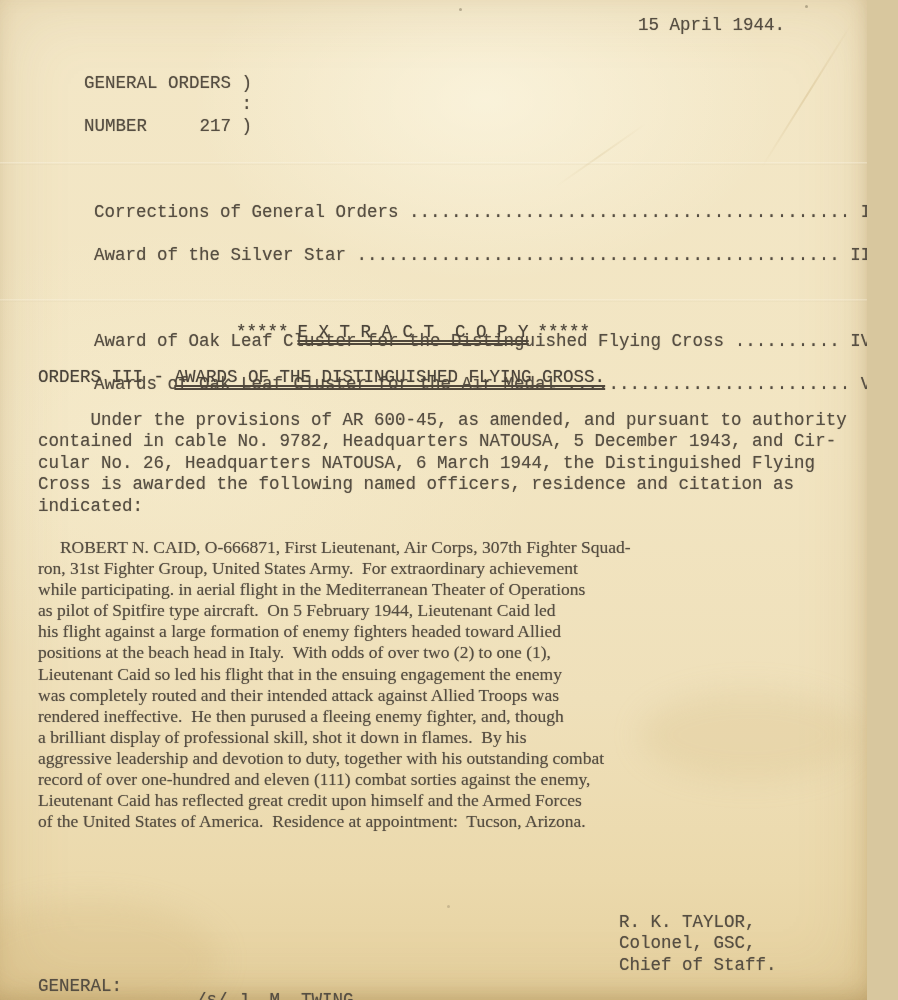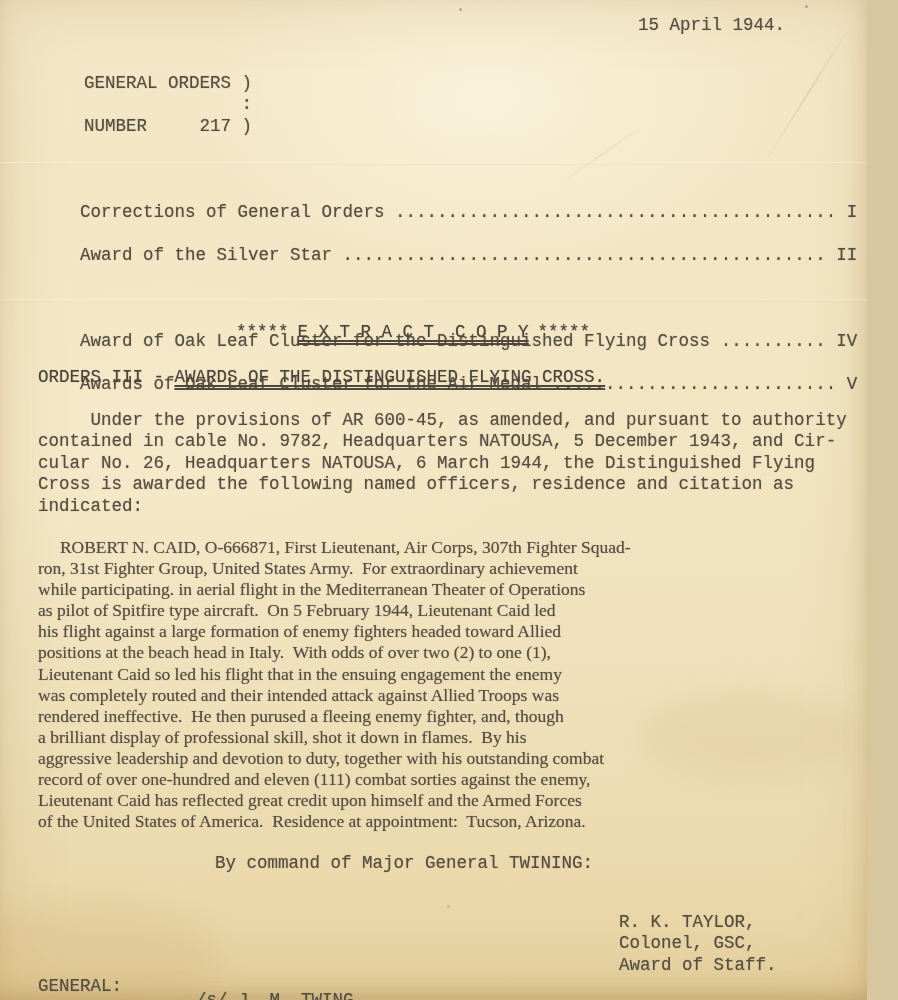--- a/index.html
+++ b/index.html
@@ -49,21 +49,21 @@
   <div class="stain" style="left:640px;top:690px;width:220px;height:90px;background:rgba(205,175,115,0.18);"></div>
   <div class="stain" style="left:-40px;top:900px;width:260px;height:120px;background:rgba(205,175,115,0.20);"></div>
   <div class="speck" style="left:459px;top:8px;width:3px;height:3px;"></div>
   <div class="speck" style="left:805px;top:5px;width:3px;height:3px;"></div>
   <div class="speck" style="left:447px;top:905px;width:3px;height:3px;opacity:.6"></div>
 
   <div class="tw" style="left:638px;top:15px;">15 April 1944.</div>
 
   <div class="tw" style="left:38px;top:73px;margin-left:46px;"><span>GENERAL ORDERS )</span><br><span>               :</span><br><span>NUMBER     217 )</span></div>
 
-  <div class="tw" style="left:38px;top:180px;line-height:21.5px;">
+  <div class="tw" style="left:52px;top:180px;line-height:21.5px;">
     <span><span>Corrections of General Orders</span><span> .......................................... </span><span>I</span></span><br>
     <span><span>Award of the Silver Star</span><span> .............................................. </span><span>II</span></span><br>
     <br>
     <span><span>Award of Oak Leaf Cluster for the Distinguished Flying Cross</span><span> .......... </span><span>IV</span></span><br>
     <span><span>Awards of Oak Leaf Cluster for the Air Medal</span><span> ........................... </span><span>V</span></span>
   </div>
 
   <div class="tw dark" style="left:236px;top:322px;"><span>*****</span><span class="ul-double letters">E X T R A C T  C O P Y</span><span>*****</span></div>
 
   <div class="tw dark" style="left:38px;top:367px;"><span>ORDERS III - </span><span class="ul-double">AWARDS OF THE DISTINGUISHED FLYING CROSS.</span></div>
@@ -82,21 +82,20 @@
 positions at the beach head in Italy.  With odds of over two (2) to one (1),
 Lieutenant Caid so led his flight that in the ensuing engagement the enemy
 was completely routed and their intended attack against Allied Troops was
 rendered ineffective.  He then purused a fleeing enemy fighter, and, though
 a brilliant display of professional skill, shot it down in flames.  By his
 aggressive leadership and devotion to duty, together with his outstanding combat
 record of over one-hundred and eleven (111) combat sorties against the enemy,
 Lieutenant Caid has reflected great credit upon himself and the Armed Forces
 of the United States of America.  Residence at appointment:  Tucson, Arizona.</div>
 
-  <div class="tw" style="left:215px;top:853px;">By command of Major General TWINING:</div>
 
-  <div class="tw" style="left:619px;top:912px;"><span>R. K. TAYLOR,</span><br><span>Colonel, GSC,</span><br><span>Award of Staff.</span></div>
+  <div class="tw" style="left:619px;top:912px;"><span>R. K. TAYLOR,</span><br><span>Colonel, GSC,</span><br><span>Chief of Staff.</span></div>
 
   <div class="tw" style="left:38px;top:976px;">GENERAL:</div>
 
   <div class="tw" style="left:196px;top:990px;">/s/ J. M. TWING</div>
 
 </div>
 
 </body></html>

